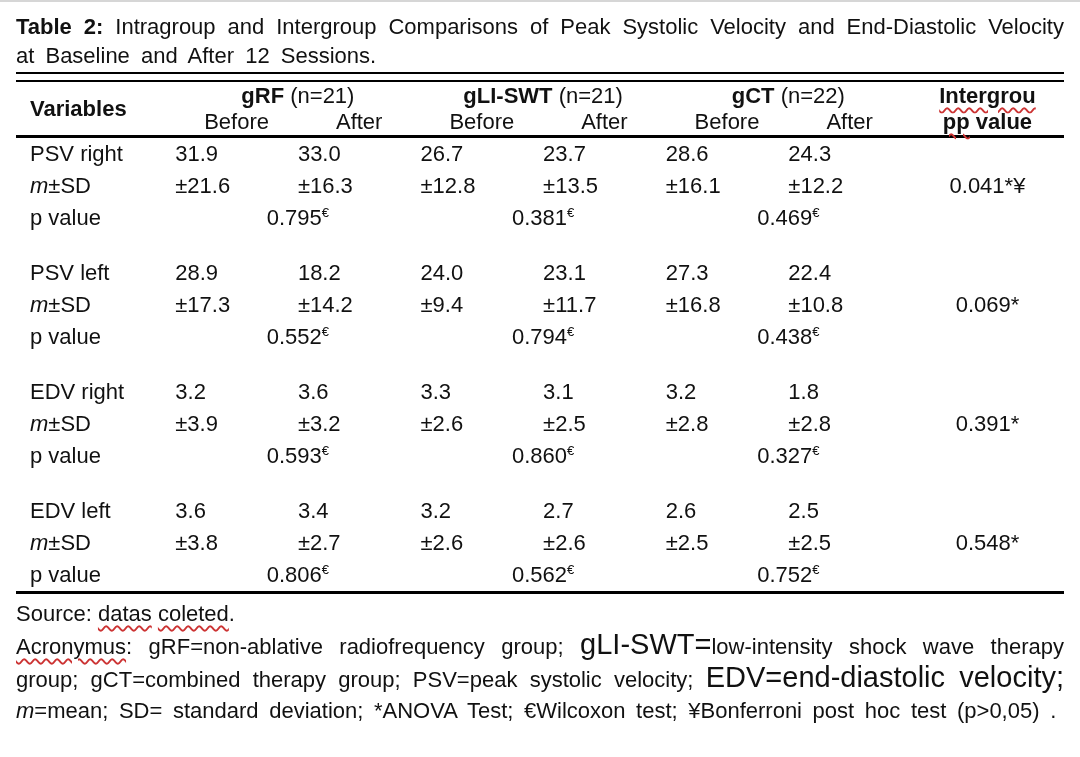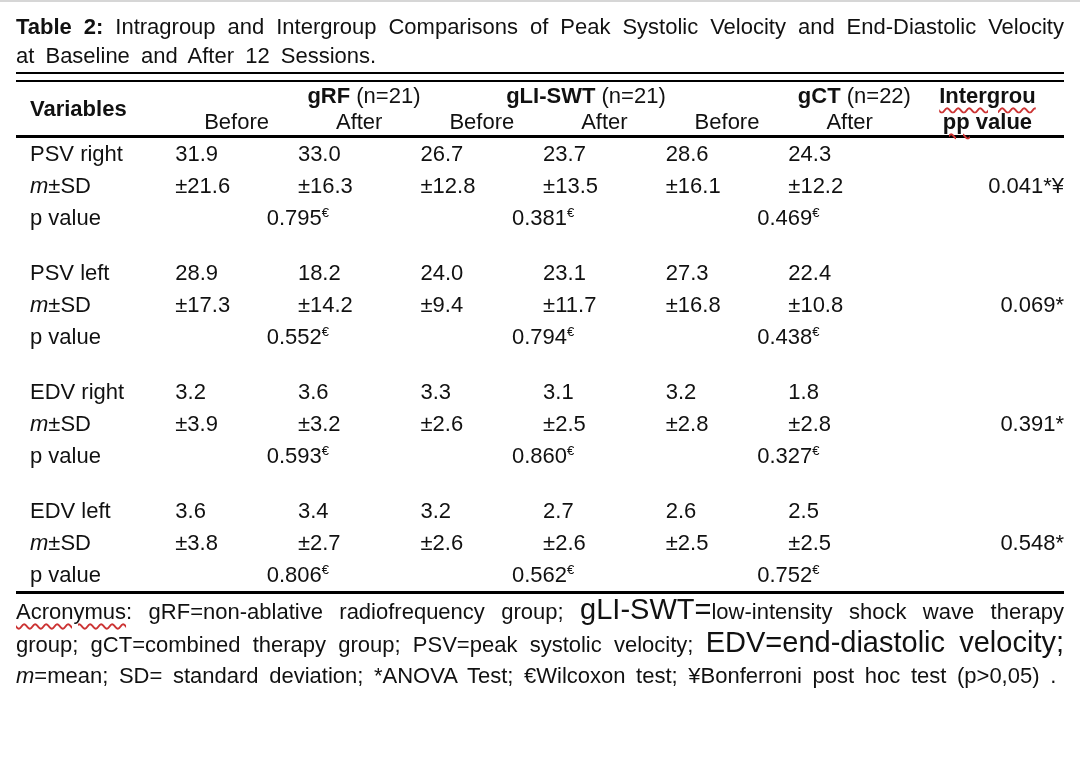--- a/index.html
+++ b/index.html
@@ -23,30 +23,30 @@
   
   .toprule{height:6px;border-top:2px solid #000;border-bottom:2px solid #000;margin:1px 0 0 0;}
   
   table.results{width:100%;border-collapse:collapse;table-layout:fixed;border-bottom:3px solid #000;}
   .col-var{width:15.2%}
   .col-d{width:11.7%}
   .col-ig{width:14.6%}
   th,td{padding:0;font-weight:normal;}
   thead th{height:27px;vertical-align:middle;font-size:22px;}
   .h-var{font-weight:bold;text-align:left;padding-left:14px;}
-  .h-group{text-align:right;}
+  .h-group{text-align:center;}
   .h-group b{font-weight:bold;}
   .h-ba{text-align:center;height:26px;}
   .h-ig{font-weight:bold;text-align:center;line-height:26px;}
   .bb{border-bottom:3px solid #000;}
   tbody td{height:32px;font-size:22px;vertical-align:middle;}
   td.var{text-align:left;padding-left:14px;}
   td.num{text-align:left;}
   td.pv{text-align:center;}
-  td.ig{text-align:right;margin-top:16px;}
+  td.ig{text-align:center;margin-top:16px;}
   tr.spacer td{height:23px;}
   sup{font-size:13px;line-height:0;}
   
   .foot{margin:0;font-size:22px;}
   .src{margin-top:5px;line-height:30px;}
   .acr{line-height:31px;text-align:justify;word-spacing:4.5px;}
   
   .squiggle,.seg-squiggle{
     text-decoration-line:underline;text-decoration-style:wavy;
     text-decoration-color:#cc3333;text-decoration-thickness:2px;
@@ -206,15 +206,16 @@
         <tr>
           <td class="var">p value</td>
           <td class="pv" colspan="2"><span>0.806</span><sup>€</sup></td>
           <td class="pv" colspan="2"><span>0.562</span><sup>€</sup></td>
           <td class="pv" colspan="2"><span>0.752</span><sup>€</sup></td>
           <td class="ig"></td>
         </tr>
       </tbody>
   </table>
 
+  <p class="foot src"><span>Source: </span><span class="seg-squiggle">datas</span><span> </span><span class="seg-squiggle">coleted</span><span>.</span></p>
   <p class="foot acr"><span class="seg-squiggle">Acronymus</span><span>: gRF=non-ablative radiofrequency group; </span><span class="seg-big">gLI-SWT=</span><span>low-intensity shock wave therapy group; gCT=combined therapy group; PSV=peak systolic velocity; </span><span class="seg-big">EDV=end-diastolic velocity; </span><span class="seg-italic">m</span><span>=mean; SD= standard deviation; *ANOVA Test; €Wilcoxon test; ¥Bonferroni post hoc test (p&gt;0,05) .</span></p>
 
 </div>
 
 </body></html>

